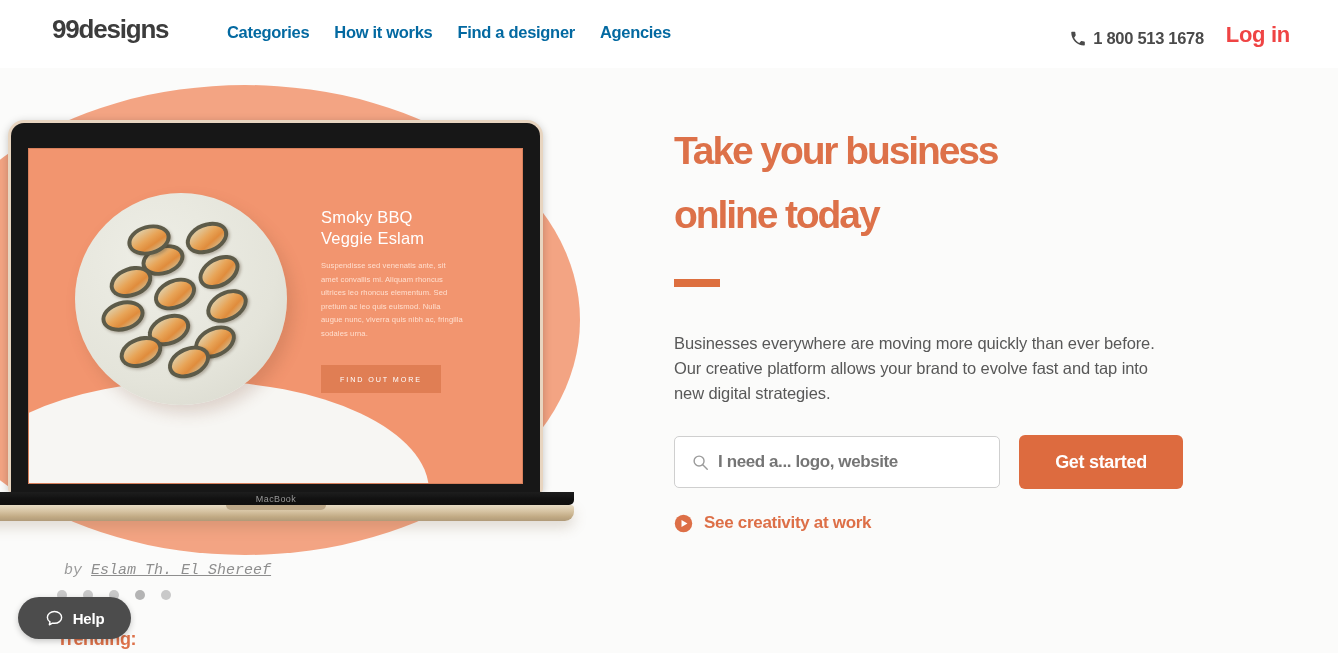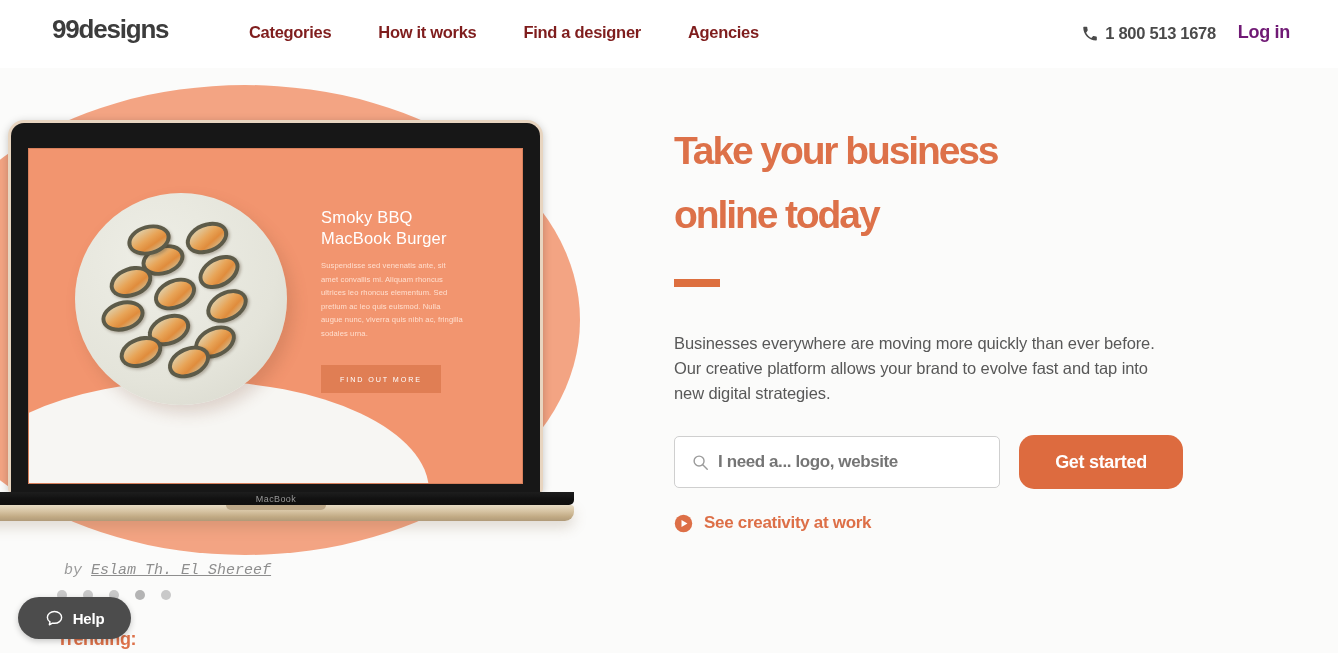--- a/index.html
+++ b/index.html
@@ -16,31 +16,31 @@
     position: absolute; top: 0; left: 0; width: 1338px; height: 68px;
     background: #ffffff; z-index: 40;
   }
   .logo {
     position: absolute; left: 52px; top: 14px;
     font-size: 26px; font-weight: bold; color: #3c3c3c;
     letter-spacing: -1.2px; font-family: "Liberation Sans", sans-serif;
   }
   .nav { position: absolute; left: 227px; top: 23px; display: flex; gap: 25px; }
   .nav-item {
-    font-size: 16.5px; color: #7f1d1d; font-weight: bold;
-    letter-spacing: -0.3px; cursor: pointer; white-space: nowrap; margin-left: 22px;
+    font-size: 16.5px; color: #0369a1; font-weight: bold;
+    letter-spacing: -0.3px; cursor: pointer; white-space: nowrap;
   }
   .header-right {
     position: absolute; right: 48px; top: 22px;
     display: flex; align-items: flex-end; gap: 22px;
   }
   .phone-block { display: flex; align-items: center; gap: 8px; }
   .phone-icon { width: 15px; height: 15px; display: block; }
   .phone-num { font-size: 16.5px; font-weight: bold; color: #4a4a4a; letter-spacing: -0.3px; white-space: nowrap; }
-  .login { font-size: 18px; font-weight: bold; color: #701a75; letter-spacing: -0.3px; cursor: pointer; }
+  .login { font-size: 22px; font-weight: bold; color: #ef4444; letter-spacing: -0.3px; cursor: pointer; }
 
   
   .hero-left { position: absolute; left: 0; top: 68px; width: 660px; height: 585px; overflow: hidden; }
   .blob {
     position: absolute; left: -90px; top: 17px;
     width: 670px; height: 470px; border-radius: 50%;
     background: #f3a483;
   }
   .laptop { position: absolute; left: 8px; top: 52px; width: 596px; }
   .lid {
@@ -149,21 +149,21 @@
   .search-icon { width: 17px; height: 17px; flex: none; margin-right: 9px; }
   .search-input {
     border: none; outline: none; background: transparent;
     font-family: "Liberation Sans", sans-serif;
     font-size: 17px; font-weight: bold; color: #6d6d6d;
     letter-spacing: -0.4px; width: 270px;
   }
   .search-input::placeholder { color: #757575; opacity: 1; }
   .cta {
     width: 164px; height: 54px;
-    background: #dd6b3f; border: none; border-radius: 15px;
+    background: #dd6b3f; border: none; border-radius: 6px;
     color: #ffffff; font-size: 18px; font-weight: bold;
     font-family: "Liberation Sans", sans-serif;
     letter-spacing: -0.3px; cursor: pointer;
   }
   .video-link {
     margin-top: 24px; display: flex; align-items: flex-end; gap: 11px;
     cursor: pointer;
   }
   .play-icon { width: 19px; height: 19px; flex: none; }
   .video-text { font-size: 17px; font-weight: bold; color: #dd6f47; letter-spacing: -0.3px; }
@@ -230,21 +230,21 @@
               <div class="potato" style="left:46px; top:92px;  transform:rotate(-22deg);"></div>
               <div class="potato" style="left:92px; top:104px; transform:rotate(-26deg);"></div>
               <div class="potato" style="left:18px; top:114px; transform:rotate(-20deg);"></div>
               <div class="potato" style="left:66px; top:124px; transform:rotate(-24deg);"></div>
               <div class="potato" style="left:26px; top:2px;   transform:rotate(-15deg);"></div>
             </div>
           </div>
 
           <div class="screen-title">
             <div>Smoky BBQ</div>
-            <div>MacBook Burger</div>
+            <div>Veggie Eslam</div>
           </div>
 
           <div class="screen-body">Suspendisse sed venenatis ante, sit amet convallis mi. Aliquam rhoncus ultrices leo rhoncus elementum. Sed pretium ac leo quis euismod. Nulla augue nunc, viverra quis nibh ac, fringilla sodales urna.</div>
 
           <div class="screen-btn">FIND OUT MORE</div>
         </div>
       </div>
       <div class="hinge">
         <span class="macbook-label">MacBook</span>
       </div>

